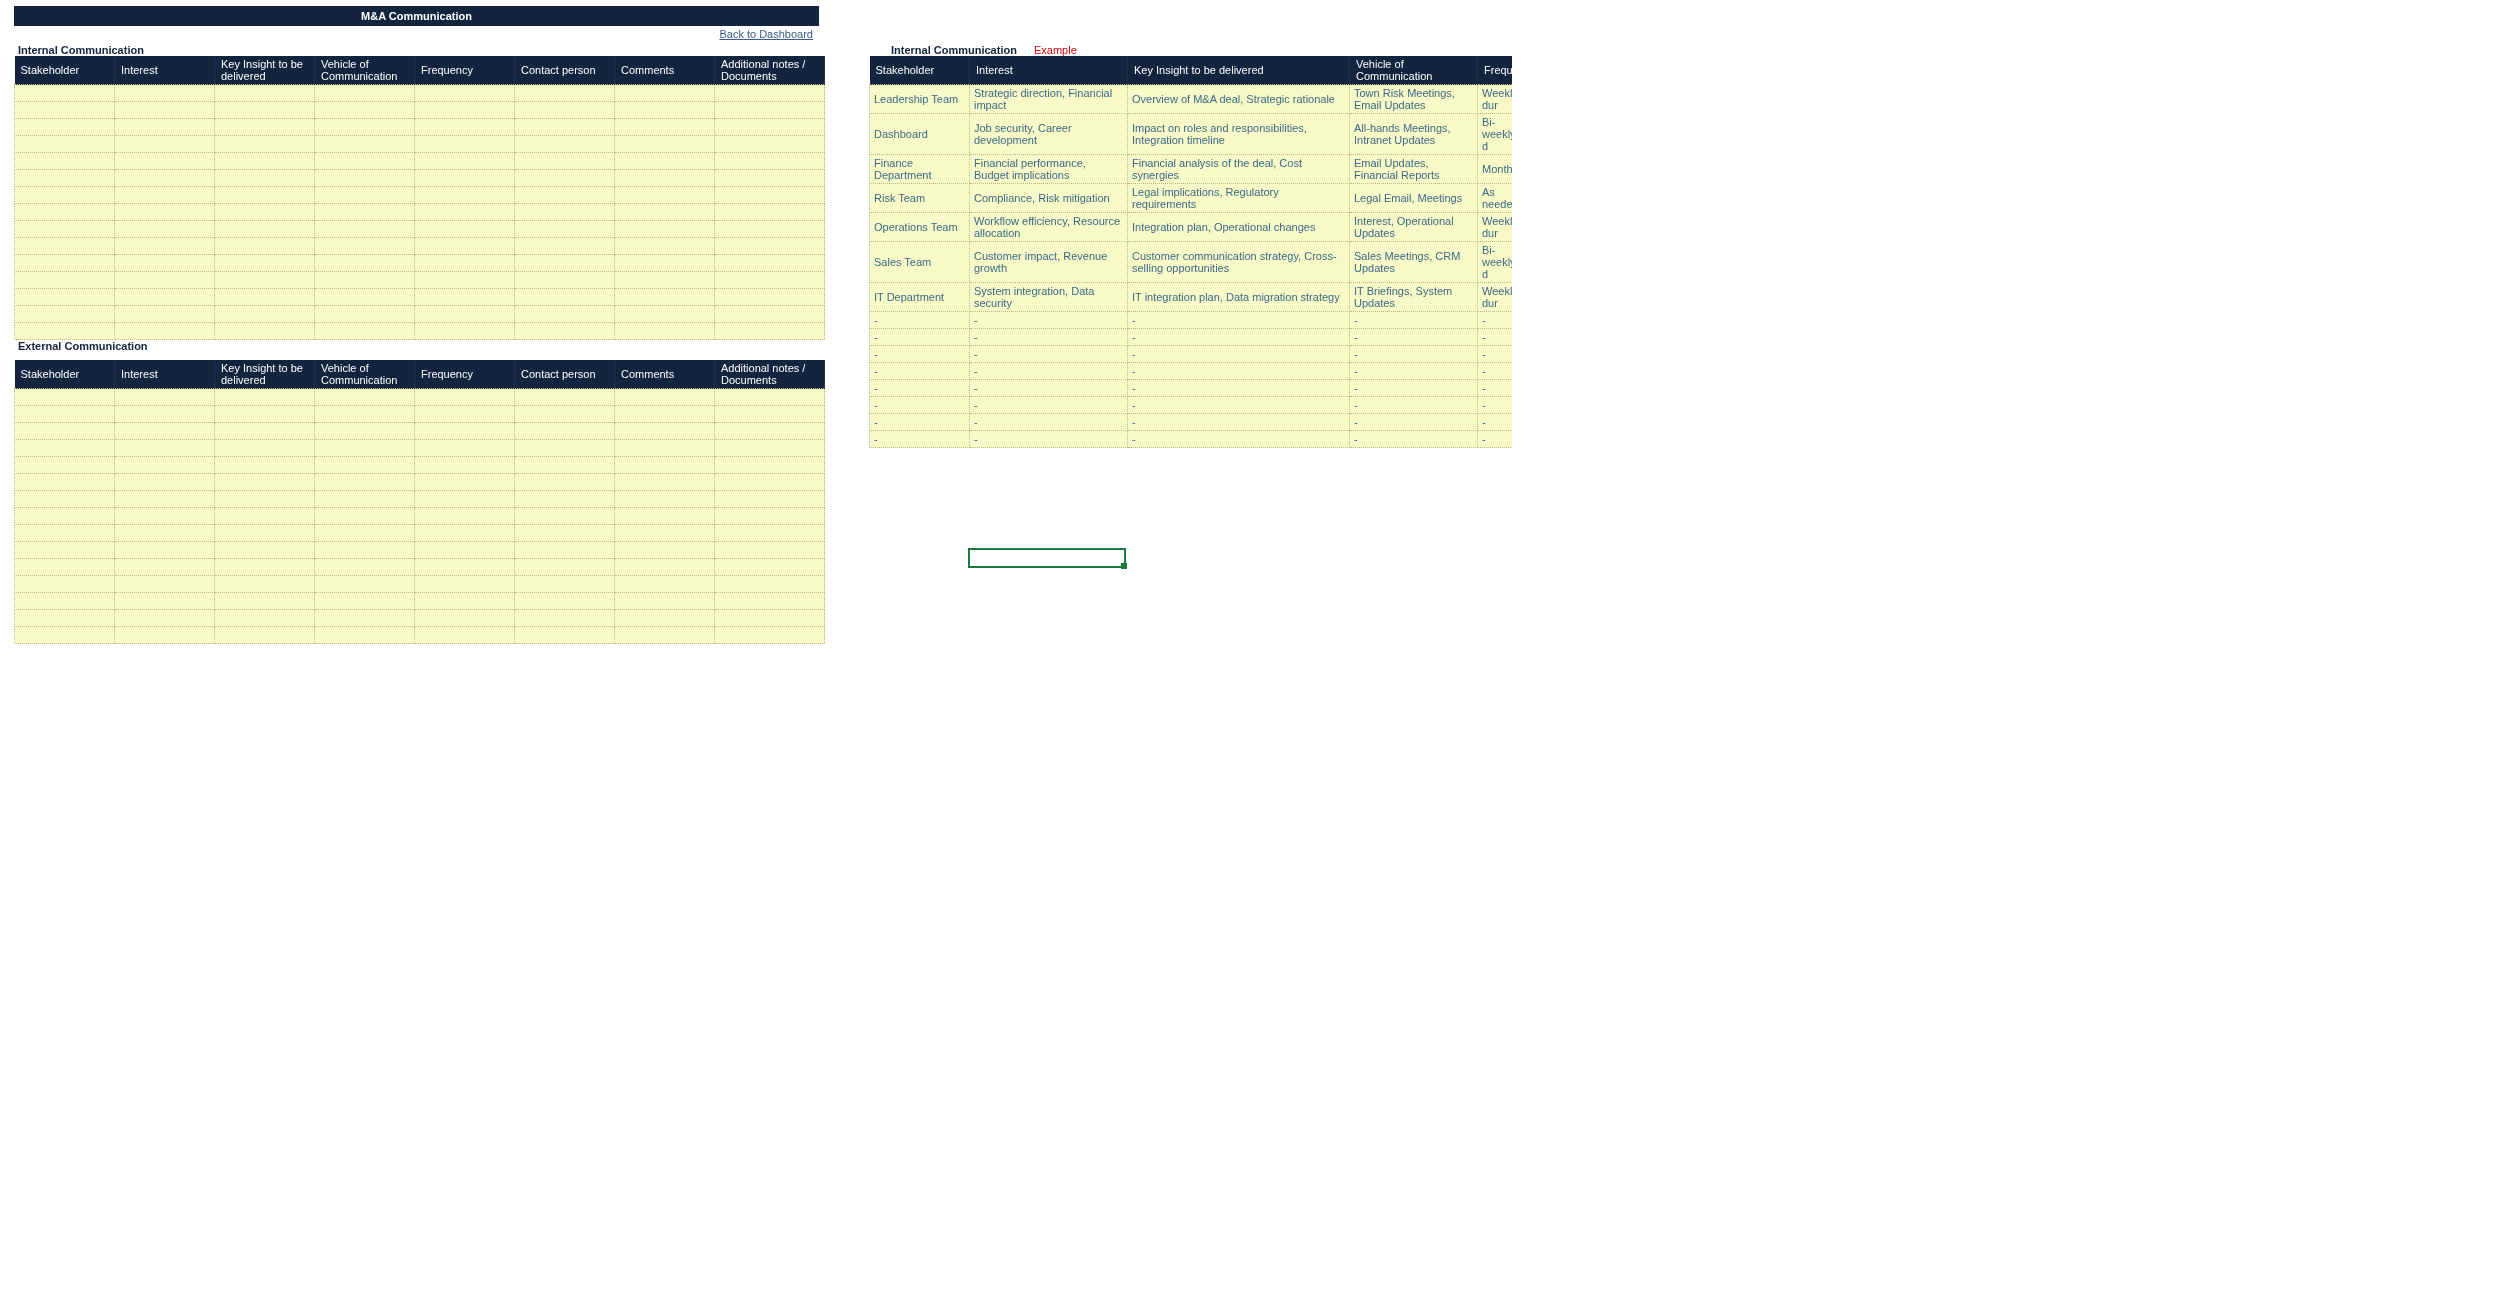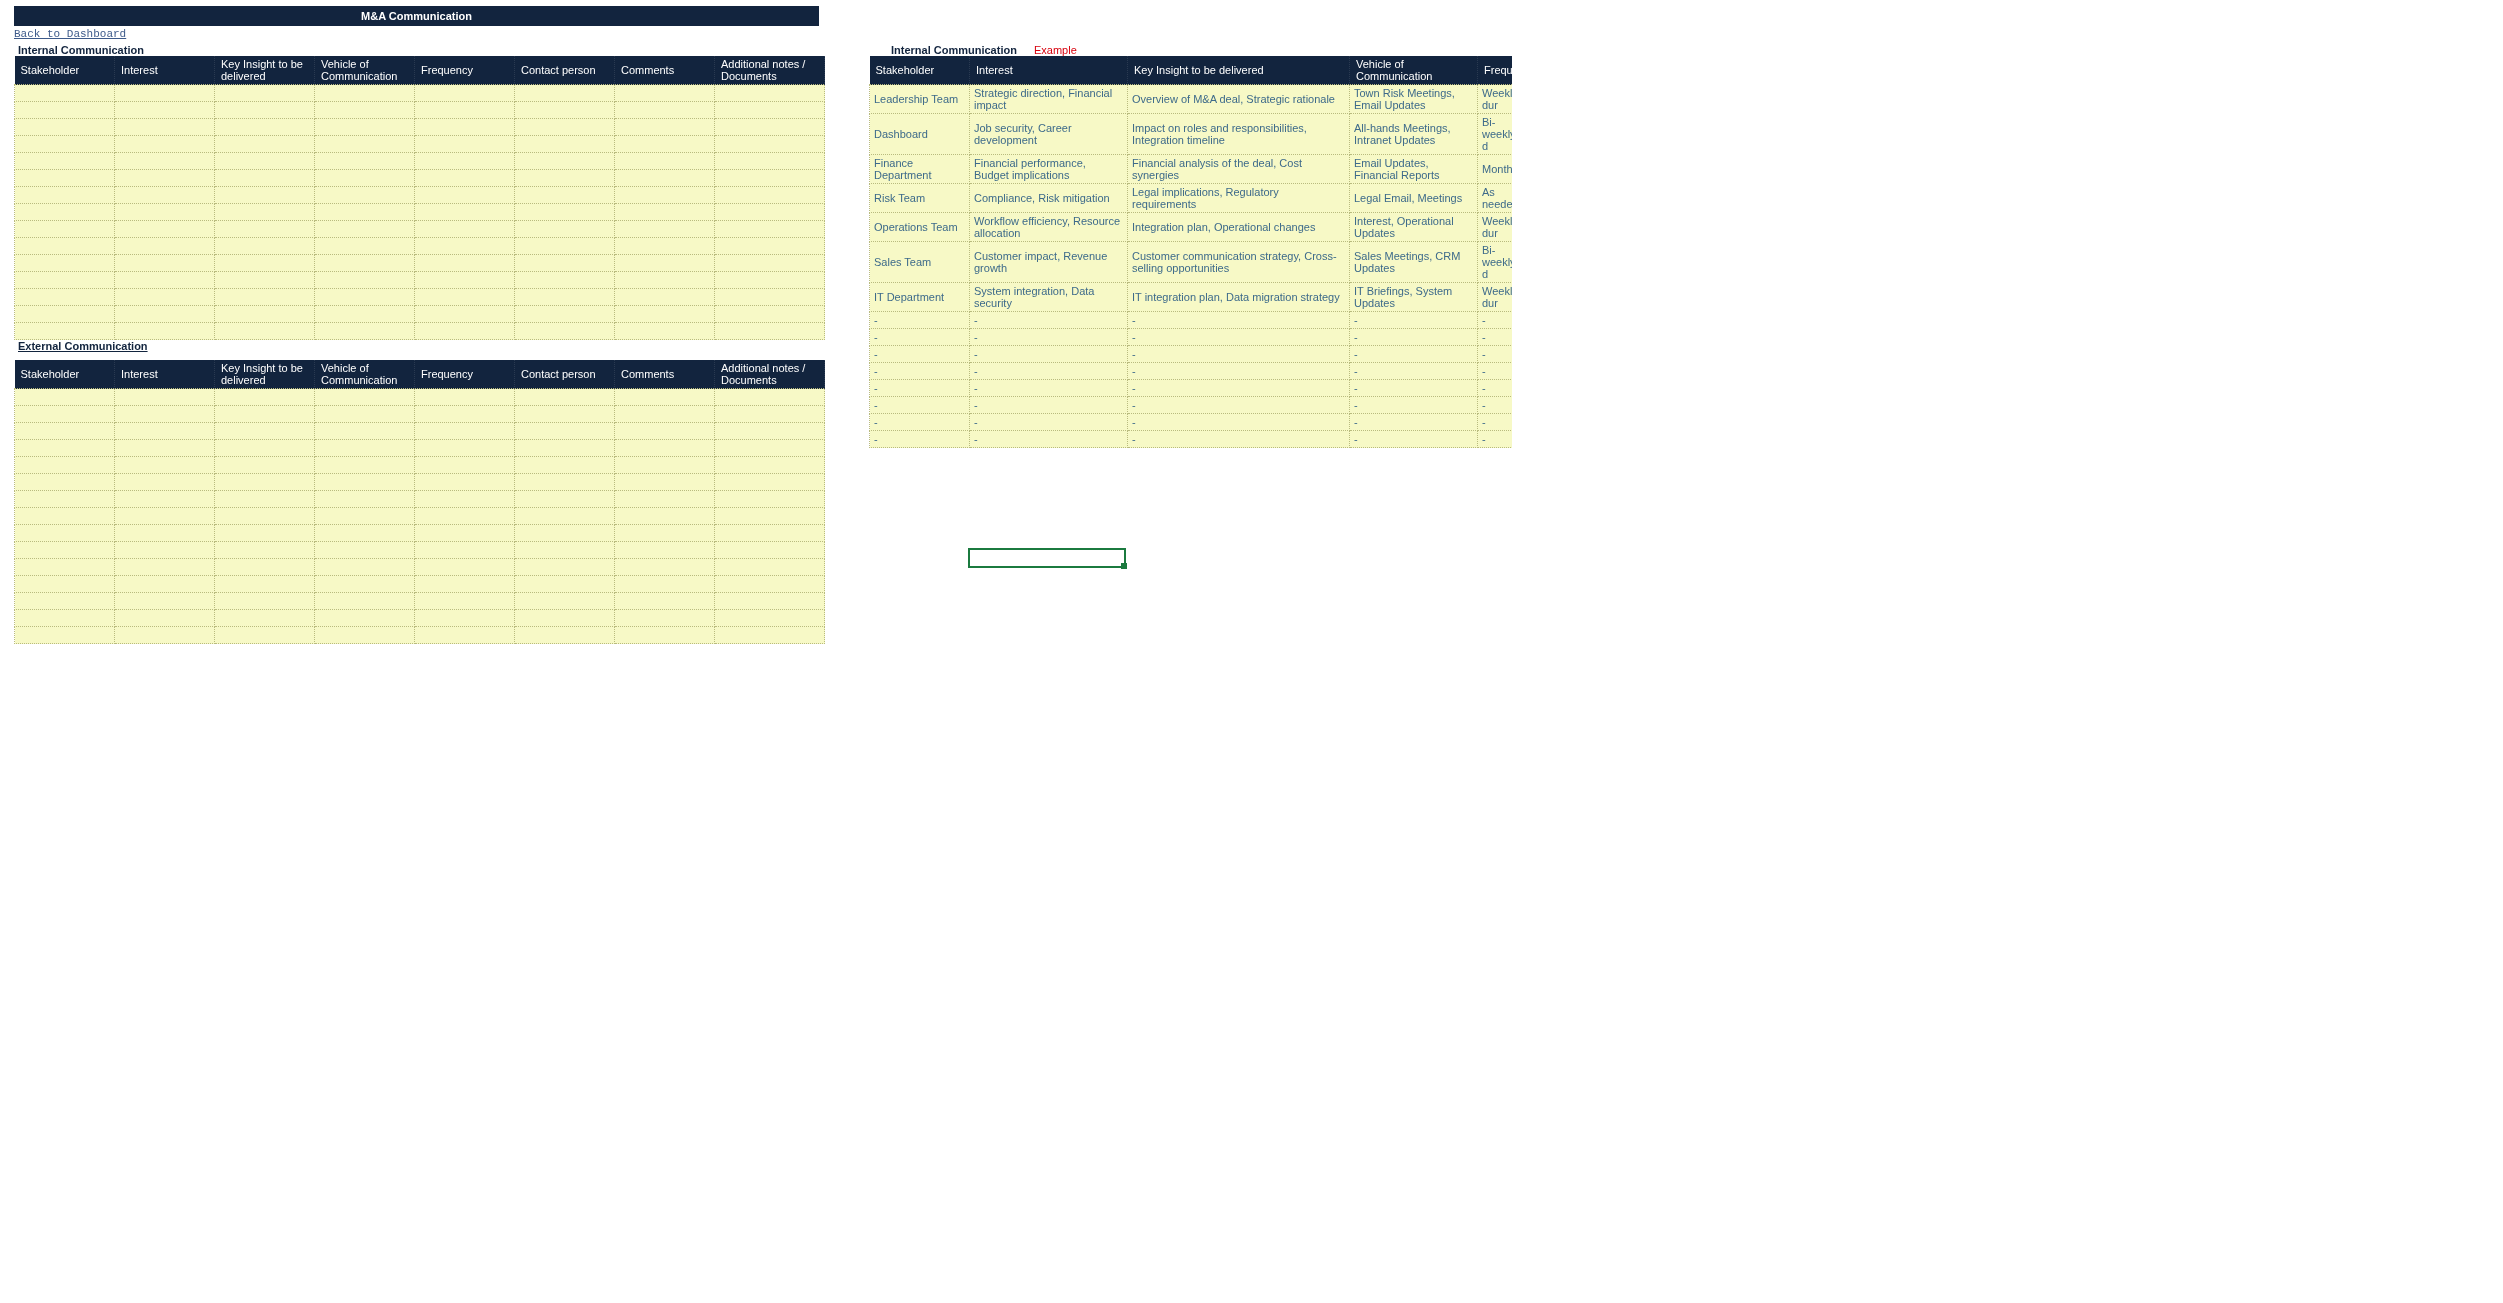--- a/index.html
+++ b/index.html
@@ -23,24 +23,24 @@
   .title-bar {
     background: #12243e;
     color: #fff;
     font-weight: bold;
     height: 20px;
     line-height: 20px;
     text-align: center;
   }
   .link-row {
     background: #fff;
+    text-align: right;
     height: 16px;
     line-height: 16px;
     padding-right: 6px;
-    font-family: Liberation Mono, monospace;
   }
   .link-row a {
     color: #3d5a8a;
     text-decoration: underline;
     cursor: pointer;
   }
   .section-title {
     font-weight: bold;
     color: #12243e;
     height: 16px;
@@ -276,21 +276,21 @@
             <td></td>
             <td></td>
             <td></td>
             <td></td>
             <td></td>
           </tr>
         </tbody>
       </table>
   </div>
 
-  <div class="block section-title" style="left:14px; top:338px; width:805px;text-decoration:underline;">External Communication</div>
+  <div class="block section-title" style="left:14px; top:338px; width:805px;">External Communication</div>
 
   <div class="block" style="left:14px; top:360px; width:805px;">
     <table id="external-table">
         <colgroup>
           <col style="width: 100px;">
           <col style="width: 100px;">
           <col style="width: 100px;">
           <col style="width: 100px;">
           <col style="width: 100px;">
           <col style="width: 100px;">

